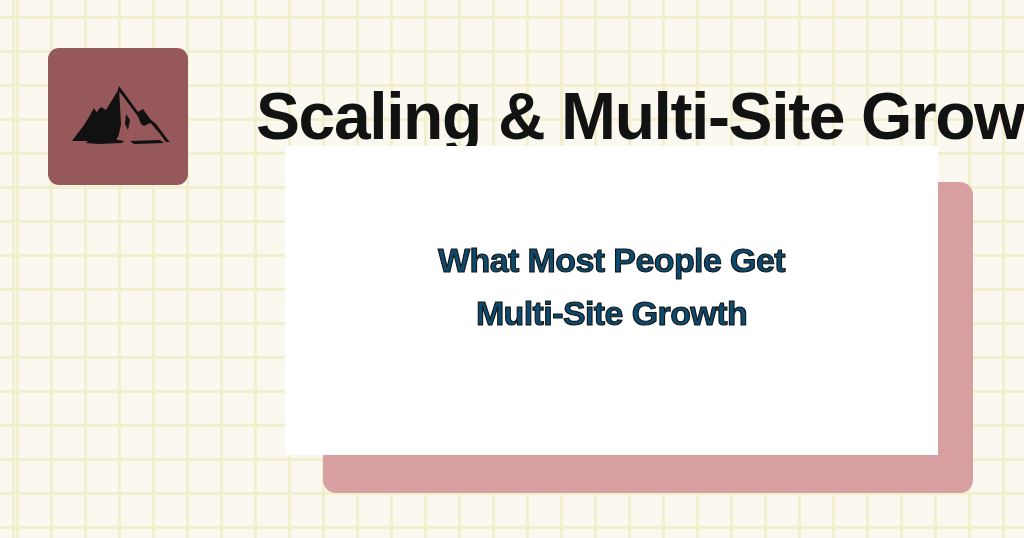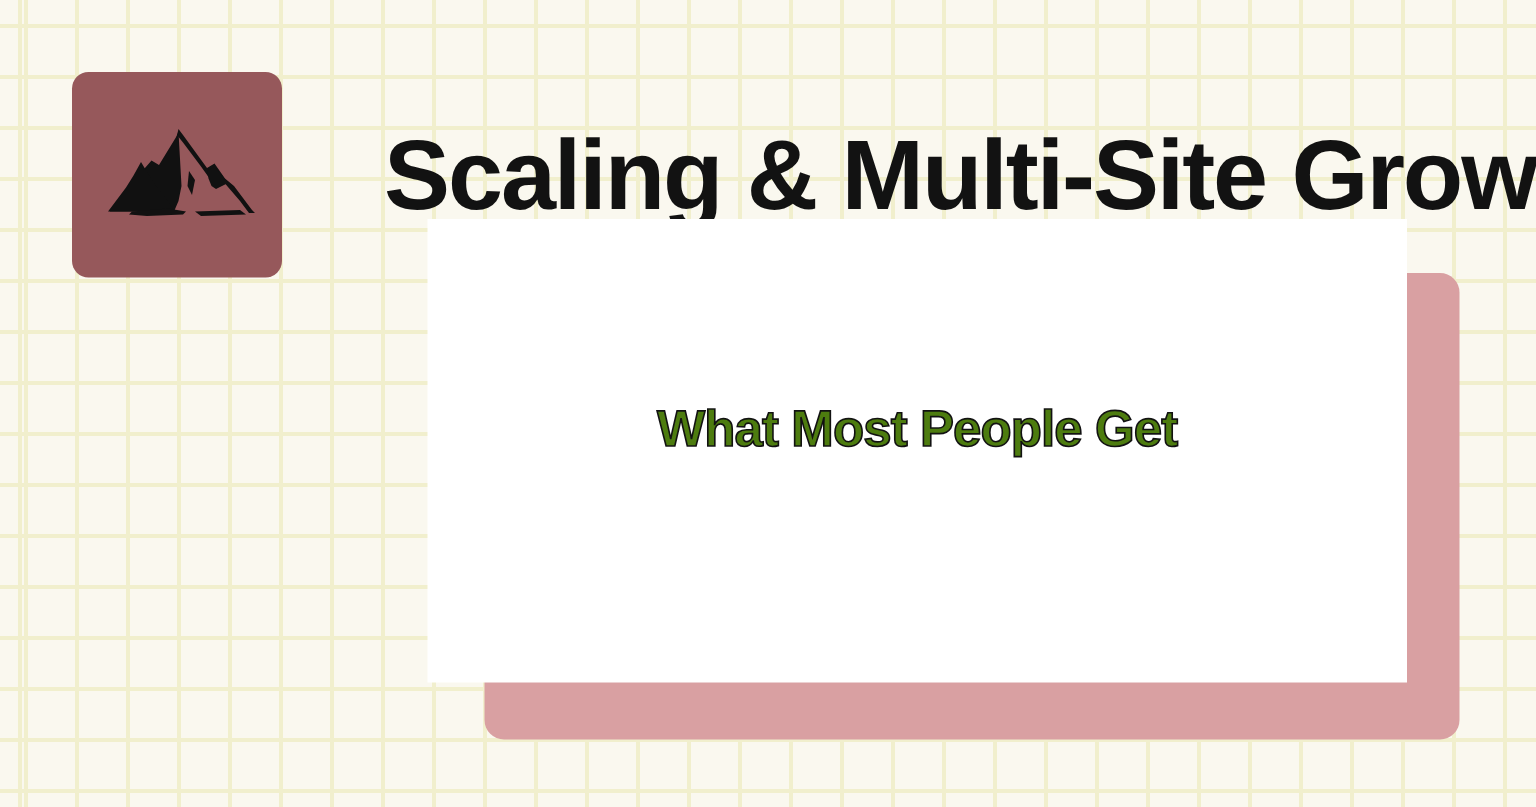--- a/index.html
+++ b/index.html
@@ -77,21 +77,21 @@
     justify-content:center;
     padding:20px 40px 48px 40px;
   }
 
   #card-headline {
     font-size:34px;
     font-weight:bold;
     line-height:53px;
     letter-spacing:-0.6px;
     text-align:center;
-    color:#4d7c0f;
+    color:#0c4a6e;
     -webkit-text-stroke:1.1px #121212;
   }
   #card-headline .ln { display:block; }
 </style>
 </head>
 <body>
 
 <div id="logo-tile">
   <span>
     <svg viewBox="0 0 108 66" xmlns="http://www.w3.org/2000/svg" aria-hidden="true">
@@ -112,14 +112,15 @@
   </span>
 </div>
 
 <h1 id="page-title">Scaling &amp; Multi-Site Growth</h1>
 
 <div id="accent-card"></div>
 
 <div id="content-card">
   <div id="card-headline">
     <span class="ln">What Most People Get</span>
+    <span class="ln">Multi-Site Growth</span>
   </div>
 </div>
 
 </body></html>

